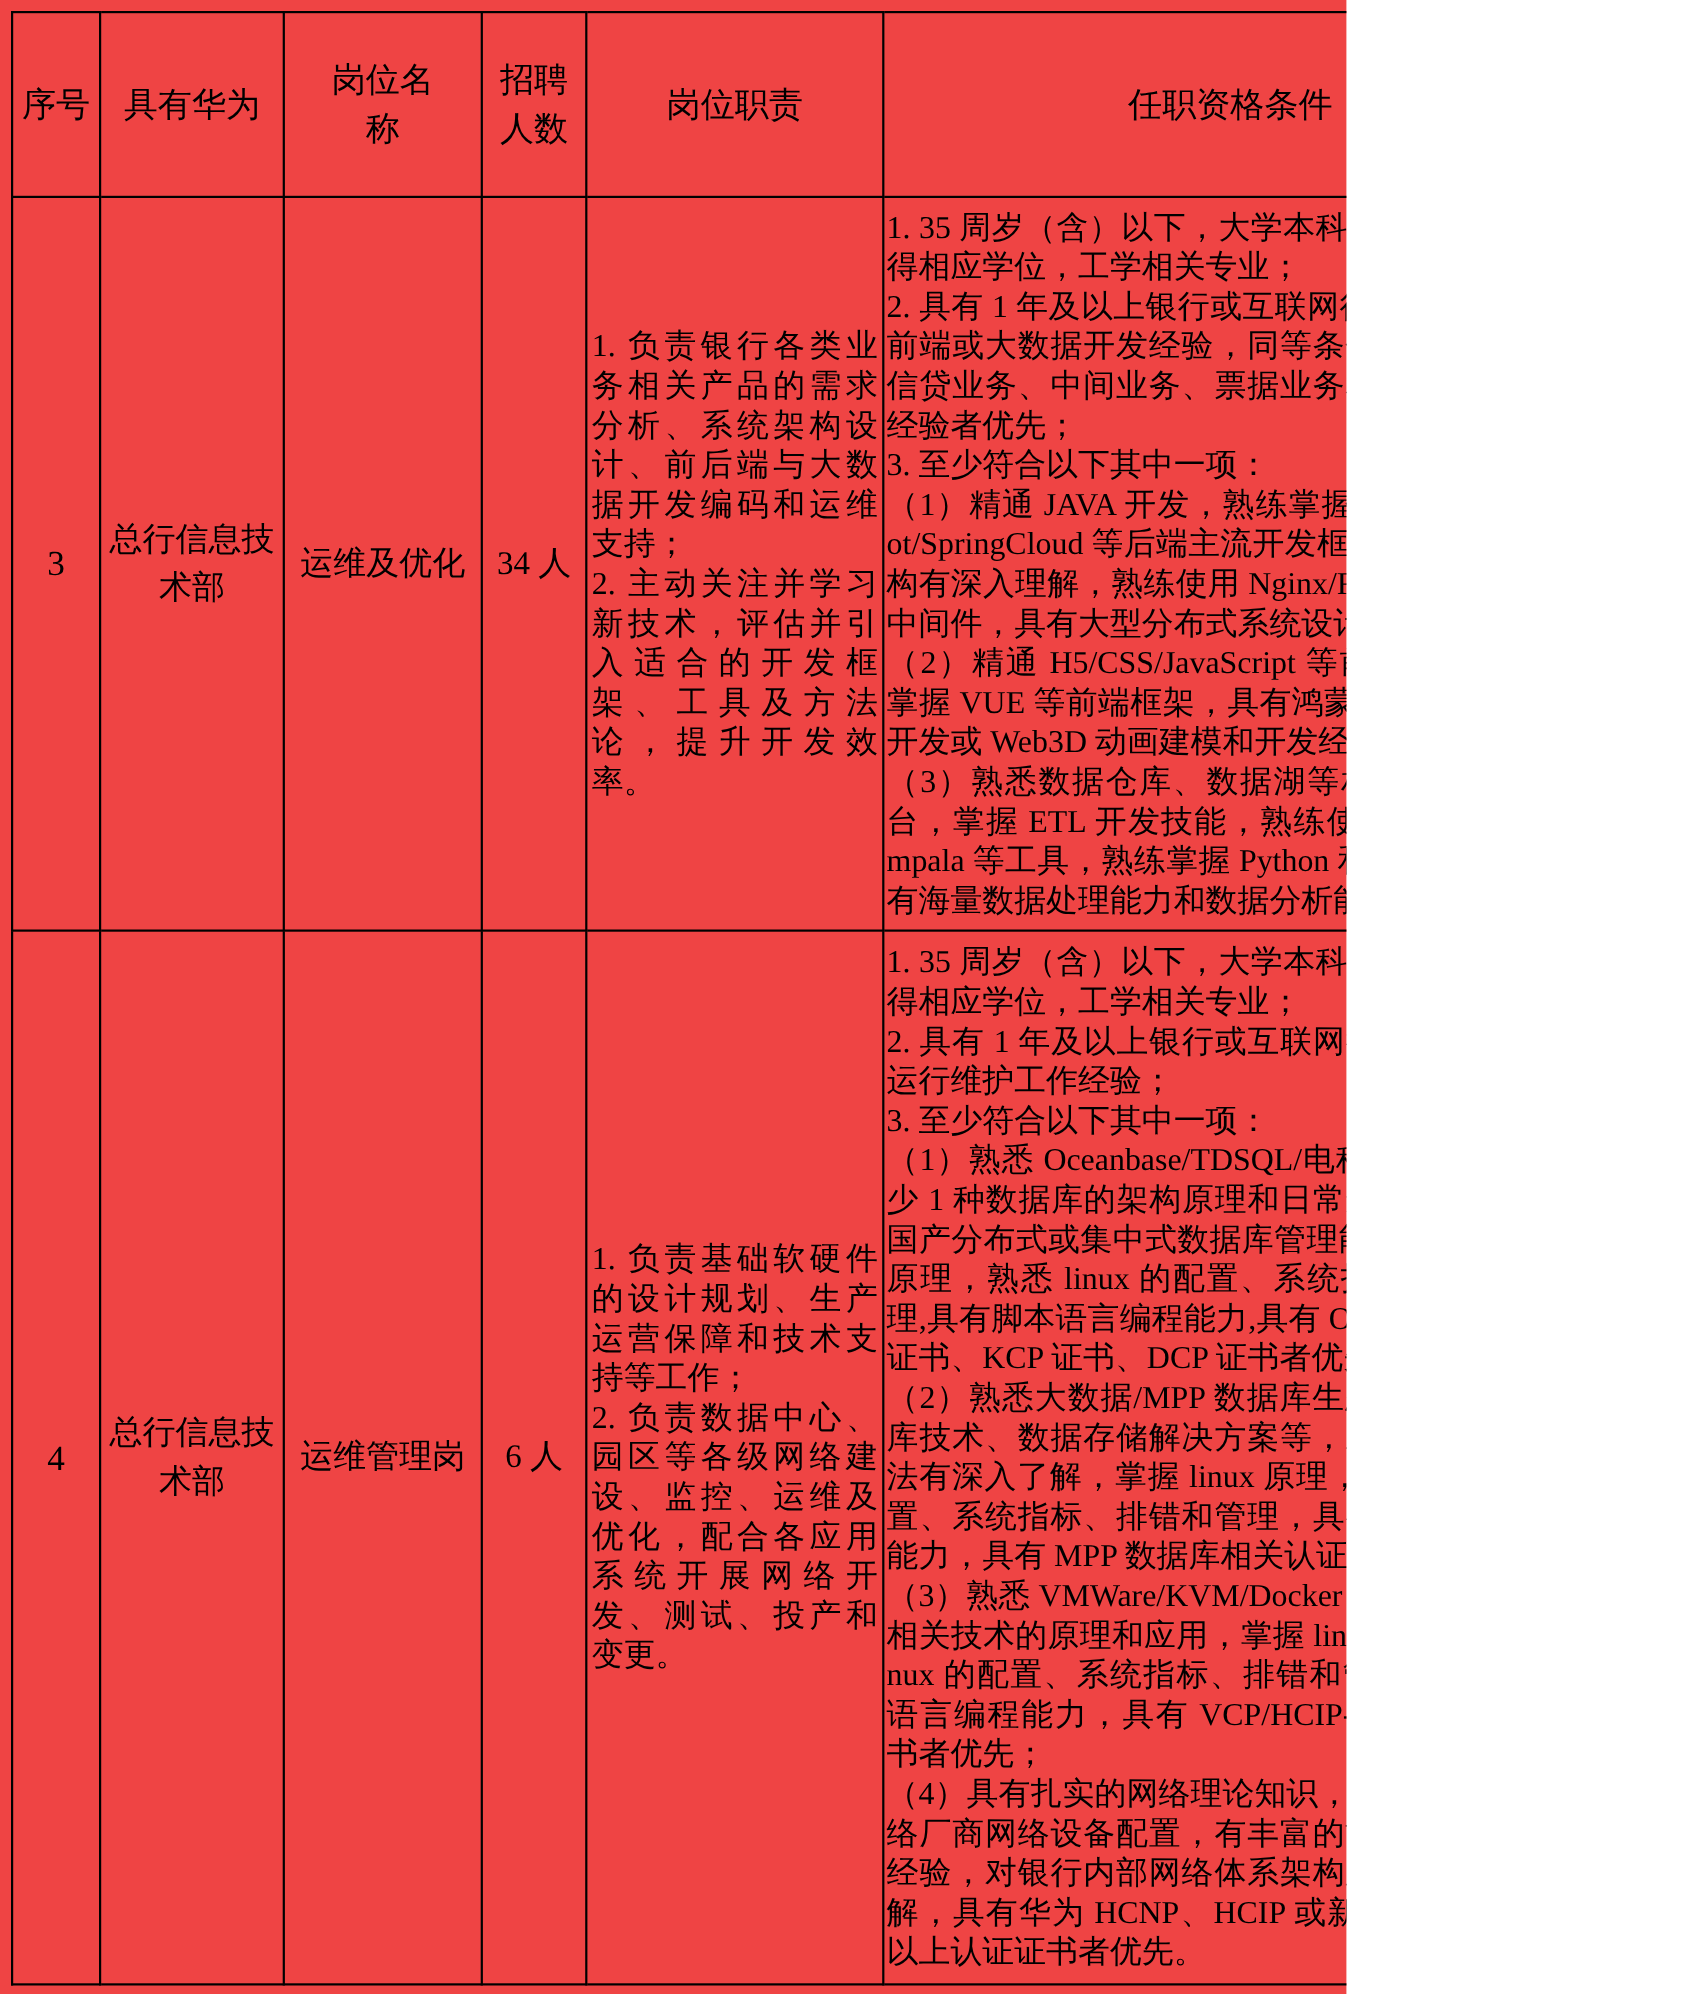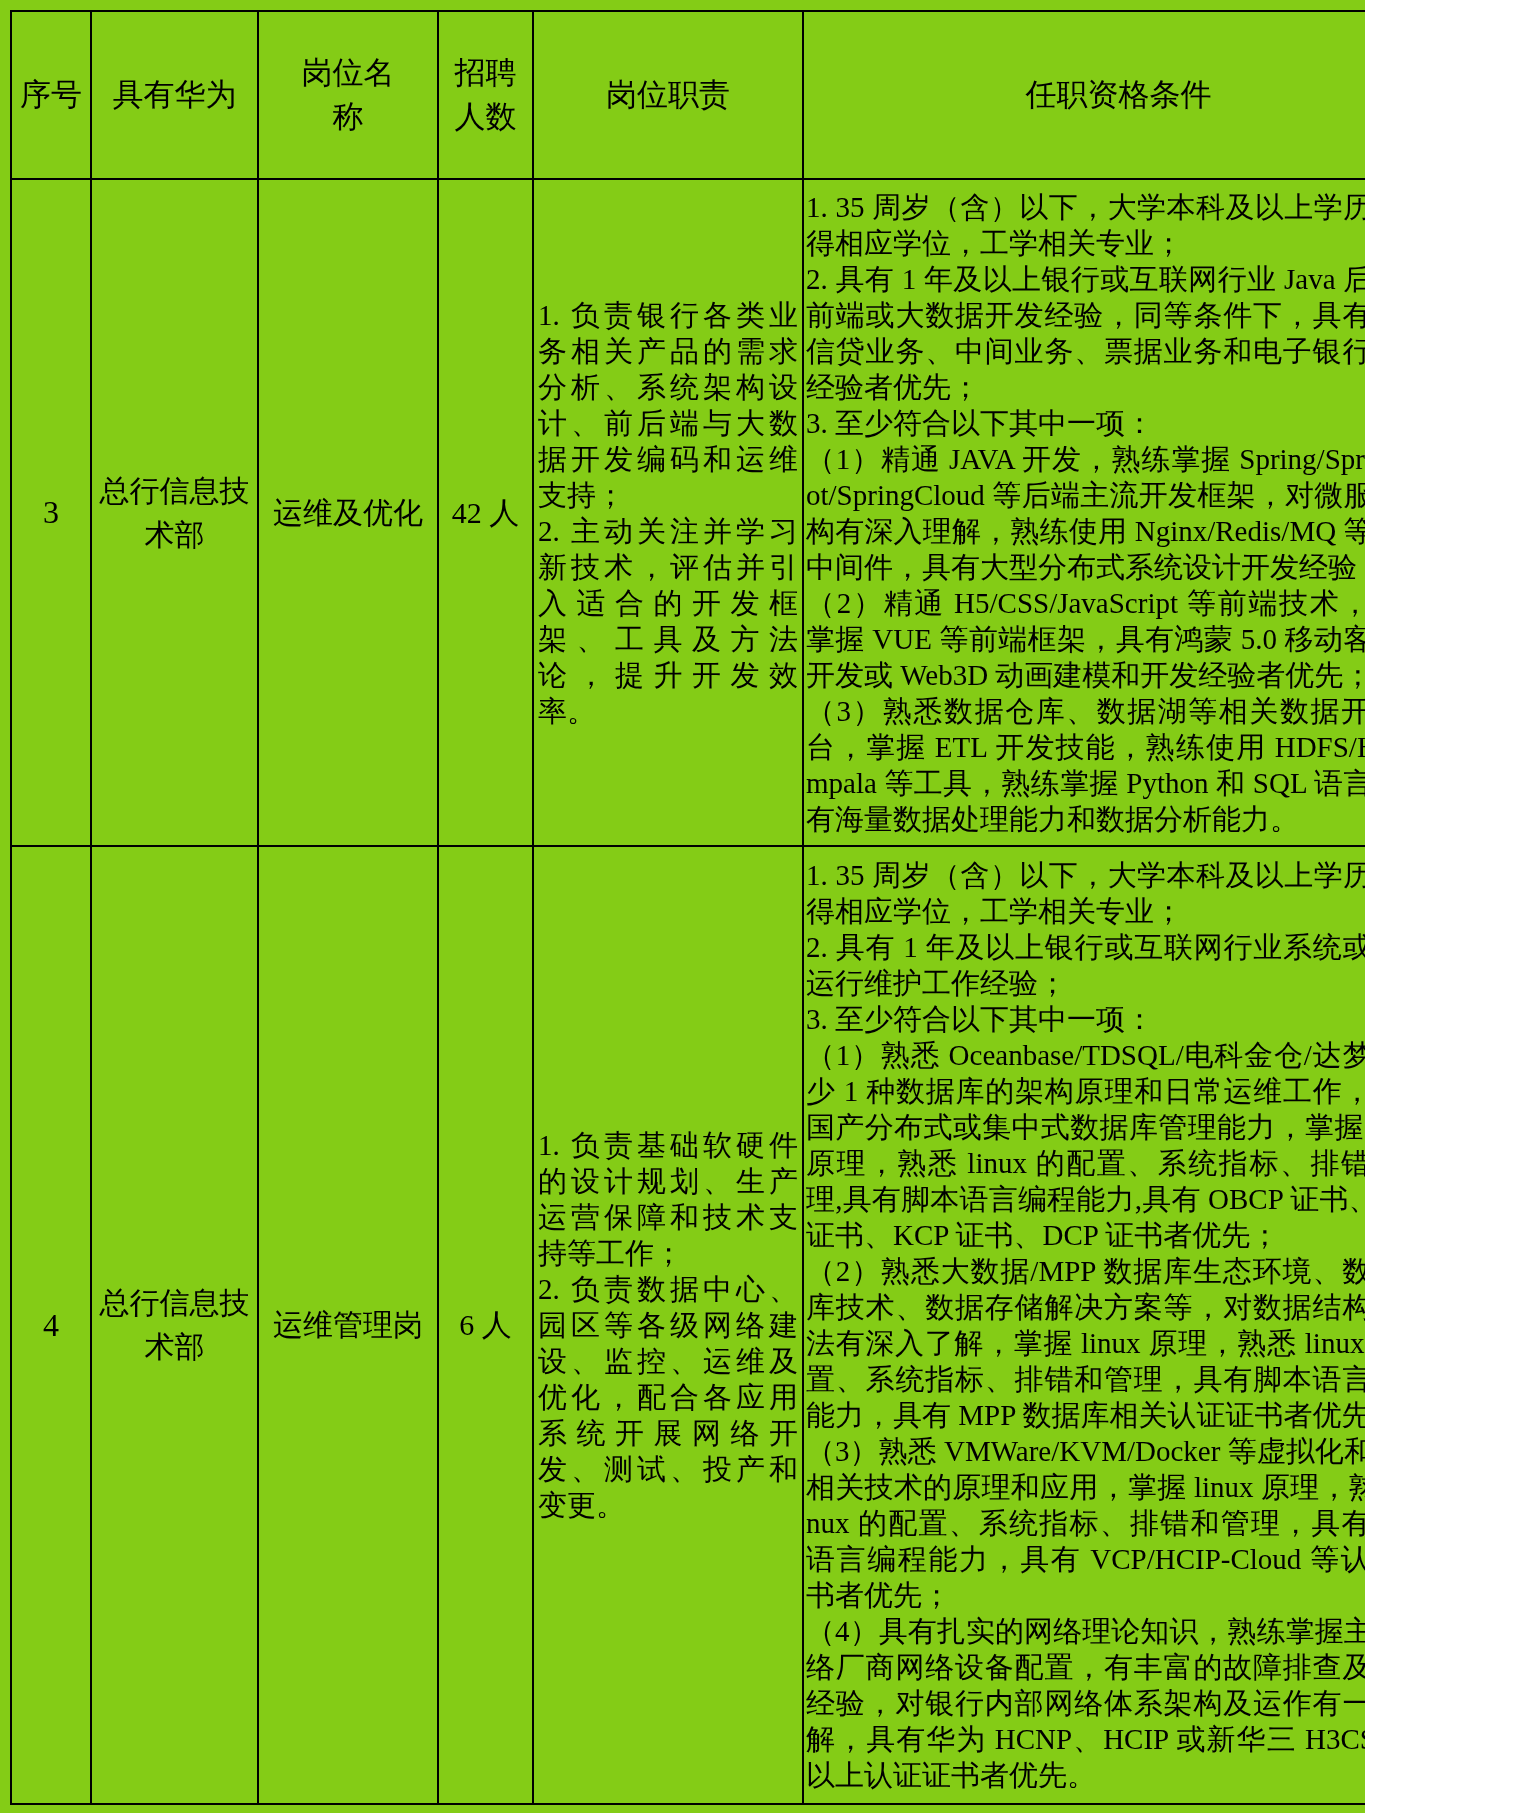--- a/index.html
+++ b/index.html
@@ -6,23 +6,23 @@
     margin: 0;
     padding: 0;
     background: #ffffff;
     width: 1535px;
     height: 1813px;
     font-family: "Liberation Serif", "DejaVu Serif", serif;
     color: #000;
   }
   .page {
     position: relative;
-    width: 1365px;
+    width: 1224px;
     height: 1813px;
-    background: #84cc16;
+    background: #ef4444;
     overflow: hidden;
   }
   table.recruit {
     position: absolute;
     left: 10px;
     top: 10px;
     width: 1517px;
     border-collapse: collapse;
     table-layout: fixed;
   }
@@ -106,21 +106,21 @@
         <th class="hcell">任职资格条件</th>
         <th class="hcell">薪酬
 待遇</th>
       </tr>
     </thead>
     <tbody>
       <tr class="row-3">
         <td class="c-seq">3</td>
         <td class="c-emp">总行信息技术部</td>
         <td class="c-pos">运维及优化</td>
-        <td class="c-num">42 人</td>
+        <td class="c-num">34 人</td>
         <td class="c-duty">1. 负责银行各类业务相关产品的需求分析、系统架构设计、前后端与大数据开发编码和运维支持；
 2. 主动关注并学习新技术，评估并引入适合的开发框架、工具及方法论，提升开发效率。</td>
         <td class="c-qual">1. 35 周岁（含）以下，大学本科及以上学历并取得相应学位，工学相关专业；
 2. 具有 1 年及以上银行或互联网行业 Java 后端、前端或大数据开发经验，同等条件下，具有银行信贷业务、中间业务、票据业务和电子银行开发经验者优先；
 3. 至少符合以下其中一项：
 （1）精通 JAVA 开发，熟练掌握 Spring/Springboot/SpringCloud 等后端主流开发框架，对微服务架构有深入理解，熟练使用 Nginx/Redis/MQ 等常用中间件，具有大型分布式系统设计开发经验；
 （2）精通 H5/CSS/JavaScript 等前端技术，熟练掌握 VUE 等前端框架，具有鸿蒙 5.0 移动客户端开发或 Web3D 动画建模和开发经验者优先；
 （3）熟悉数据仓库、数据湖等相关数据开发平台，掌握 ETL 开发技能，熟练使用 HDFS/Hive/Impala 等工具，熟练掌握 Python 和 SQL 语言，具有海量数据处理能力和数据分析能力。</td>
         <td class="c-sal">25-35
 万元/年

